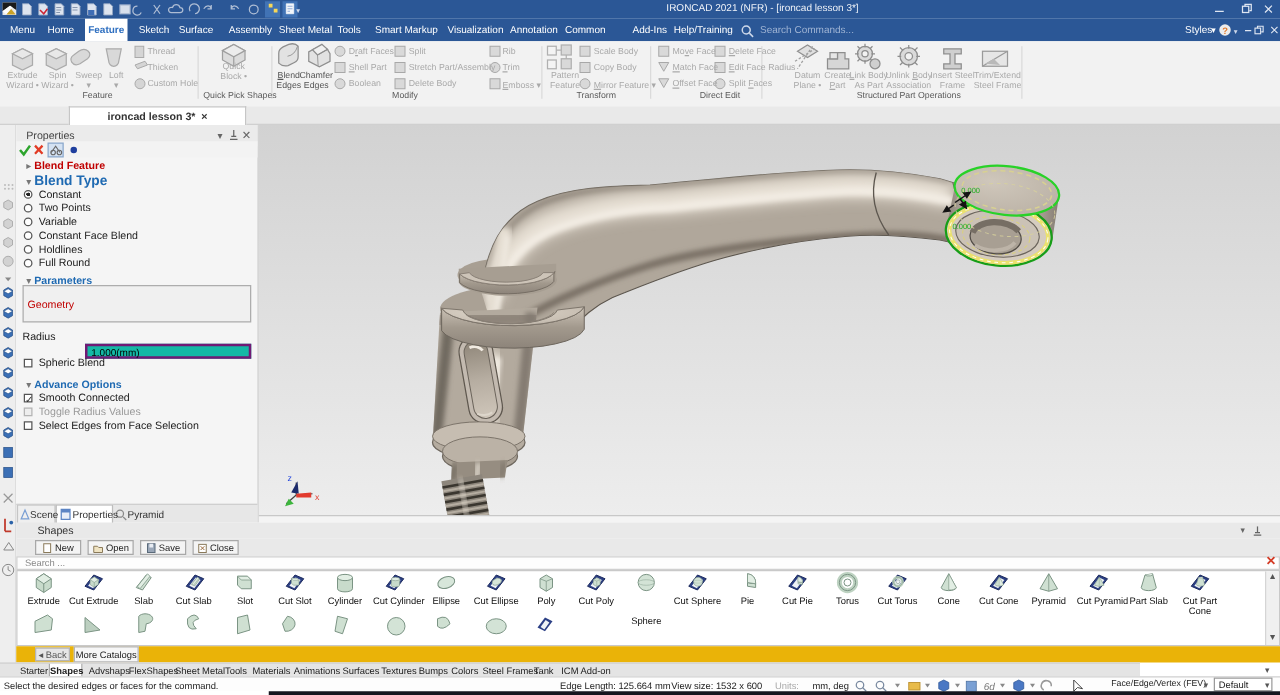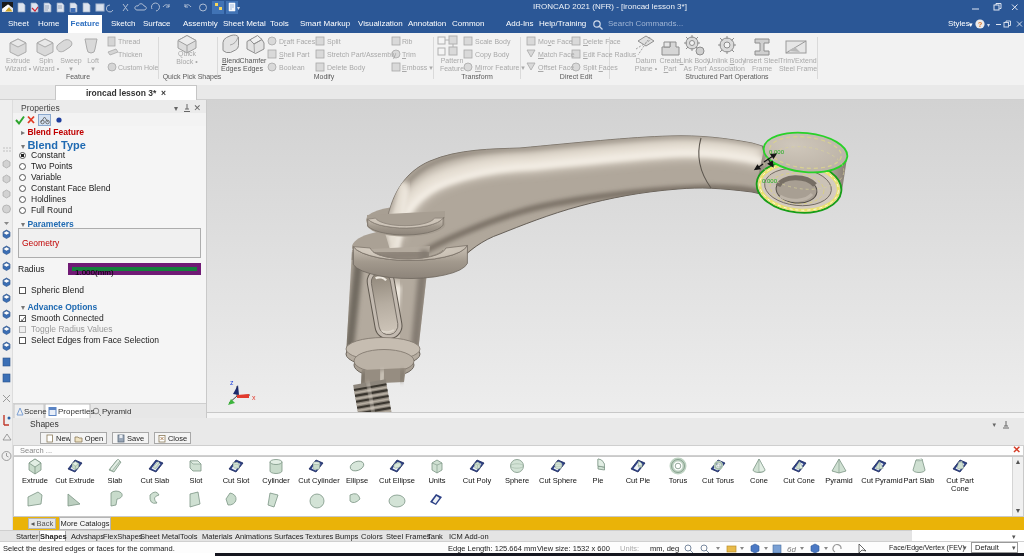--- a/index.html
+++ b/index.html
@@ -89,21 +89,21 @@
 </svg>
 <div class="abs" style="left:480px;top:2px;width:260px;text-align:center;color:#eef2f8;font-size:8px">IRONCAD 2021 (NFR) - [ironcad lesson 3*]</div>
 <svg class="abs" style="left:968px;top:2px" width="56" height="11" fill="none" stroke="#dfe6f2" stroke-width="1">
 <path d="M4 7 h7"></path>
 <rect x="26" y="3" width="5" height="5"></rect>
         <path d="M28 3 v-1.5 h5 v5 h-1.5"></path>
 <path d="M44 2.5 l5.5 5.5 M49.5 2.5 l-5.5 5.5"></path>
 </svg>
 </div>
 <div class="abs" id="tabrow">
-<div class="mtab" style="left:8px">Sheet</div>
+<div class="mtab" style="left:8px">Menu</div>
 <div class="mtab" style="left:38px">Home</div>
 <div class="mtab act" style="left:68px;width:34px;padding:0;text-align:center">Feature</div>
 <div class="mtab" style="left:111px">Sketch</div>
 <div class="mtab" style="left:143px">Surface</div>
 <div class="mtab" style="left:183px">Assembly</div>
 <div class="mtab" style="left:223px">Sheet Metal</div>
 <div class="mtab" style="left:270px">Tools</div>
 <div class="mtab" style="left:300px">Smart Markup</div>
 <div class="mtab" style="left:358px">Visualization</div>
 <div class="mtab" style="left:408px">Annotation</div>
@@ -344,21 +344,21 @@
 <div class="prow" style="top:61px;left:5px"><span class="radio"></span>Two Points</div>
 <div class="prow" style="top:72px;left:5px"><span class="radio"></span>Variable</div>
 <div class="prow" style="top:83px;left:5px"><span class="radio"></span>Constant Face Blend</div>
 <div class="prow" style="top:94px;left:5px"><span class="radio"></span>Holdlines</div>
 <div class="prow" style="top:105px;left:5px"><span class="radio"></span>Full Round</div>
 <div class="prow" style="top:119px;left:8px"><span style="color:#777;font-size:8px">▾</span>&nbsp;<span class="blue" style="font-size:8.5px">Parameters</span></div>
 <div class="abs" style="left:5px;top:128px;width:183px;height:30px;border:1px solid #adadad;background:#f0f0f0">
 <div class="abs" style="left:3px;top:9px;font-size:8.5px;color:#c00000">Geometry</div>
 </div>
 <div class="prow" style="top:164px;left:5px">Radius</div>
-<div class="abs" style="left:55px;top:163px;width:133px;height:12px;background:#15803d;border:4px solid #701a75;font-size:8px;line-height:11px;padding-left:3px">1.000(mm)</div>
+<div class="abs" style="left:55px;top:175px;width:133px;height:12px;background:#14b8a6;border:2px solid #701a75;font-size:8px;line-height:11px;padding-left:3px">1.000(mm)</div>
 <div class="prow" style="top:185px;left:5px"><span class="chk"></span>Spheric Blend</div>
 <div class="prow" style="top:202px;left:8px"><span style="color:#777;font-size:8px">▾</span>&nbsp;<span class="blue" style="font-size:8.5px">Advance Options</span></div>
 <div class="prow" style="top:213px;left:5px"><span class="chk" style="color:#333;font-size:8px;line-height:7px;text-align:center">✓</span>Smooth Connected</div>
 <div class="prow" style="top:224px;left:5px;color:#9a9a9a"><span class="chk" style="border-color:#b5b5b5;background:#eee"></span>Toggle Radius Values</div>
 <div class="prow" style="top:235px;left:5px"><span class="chk"></span>Select Edges from Face Selection</div>
 <div id="ptabs">
 <svg class="abs" style="left:0;top:0" width="194" height="15">
 <rect x="1" y="0" width="30" height="15" fill="#efefef" stroke="#c5c5c5"></rect>
           <rect x="32" y="0" width="45" height="15" fill="#fff" stroke="#bdbdbd"></rect>
 <path d="M4 11 l3 -7 l3 7 z" fill="none" stroke="#7a9fd4"></path>
@@ -518,21 +518,21 @@
 </svg>
 </div>
 <div class="abs" id="vpb"></div>
 <div class="abs" id="shead">Shapes
 <span style="position:absolute;right:28px;top:0;color:#666;font-size:7px">▾</span>
 <svg style="position:absolute;right:14px;top:3px" width="8" height="8">
         <path d="M4 0 v5 M2 5 h4 M1 7 h6" stroke="#666" stroke-width="1" fill="none"></path>
       </svg>
 </div>
 <div class="abs" id="sbtns">
-<div class="sbtn" style="left:27px"><svg width="8" height="9" style="vertical-align:-2px">
+<div class="sbtn" style="left:15px"><svg width="8" height="9" style="vertical-align:-2px">
           <rect x="1" y="1" width="5.5" height="7" fill="#fff" stroke="#8a7a5a" stroke-width="0.8"></rect>
         </svg> New</div>
 <div class="sbtn" style="left:57px"><svg width="9" height="9" style="vertical-align:-2px">
           <path d="M1 3 h3 l1 1 h3 v4 h-7 z" fill="#efe3c2" stroke="#8a7a5a" stroke-width="0.8"></path>
         </svg> Open</div>
 <div class="sbtn" style="left:99px"><svg width="8" height="9" style="vertical-align:-2px">
           <rect x="1" y="1" width="6" height="7" fill="#9aa7b8" stroke="#5a6a7a" stroke-width="0.8"></rect>
           <rect x="2.5" y="1" width="3" height="3" fill="#e8ecf2"></rect>
         </svg> Save</div>
 <div class="sbtn" style="left:141px"><svg width="8" height="9" style="vertical-align:-2px">
@@ -694,23 +694,23 @@
 <div class="sitem" style="left:1px;top:20px">Extrude</div>
 <div class="sitem" style="left:41px;top:20px">Cut Extrude</div>
 <div class="sitem" style="left:81px;top:20px">Slab</div>
 <div class="sitem" style="left:121px;top:20px">Cut Slab</div>
 <div class="sitem" style="left:162px;top:20px">Slot</div>
 <div class="sitem" style="left:202px;top:20px">Cut Slot</div>
 <div class="sitem" style="left:242px;top:20px">Cylinder</div>
 <div class="sitem" style="left:282px;top:20px;width:46px">Cut Cylinder</div>
 <div class="sitem" style="left:323px;top:20px">Ellipse</div>
 <div class="sitem" style="left:363px;top:20px">Cut Ellipse</div>
-<div class="sitem" style="left:403px;top:20px">Units</div>
+<div class="sitem" style="left:403px;top:20px">Poly</div>
 <div class="sitem" style="left:443px;top:20px">Cut Poly</div>
-<div class="sitem" style="left:483px;top:20px">Sphere</div>
+<div class="sitem" style="left:483px;top:36px">Sphere</div>
 <div class="sitem" style="left:524px;top:20px">Cut Sphere</div>
 <div class="sitem" style="left:564px;top:20px">Pie</div>
 <div class="sitem" style="left:604px;top:20px">Cut Pie</div>
 <div class="sitem" style="left:644px;top:20px">Torus</div>
 <div class="sitem" style="left:684px;top:20px">Cut Torus</div>
 <div class="sitem" style="left:725px;top:20px">Cone</div>
 <div class="sitem" style="left:765px;top:20px">Cut Cone</div>
 <div class="sitem" style="left:805px;top:20px">Pyramid</div>
 <div class="sitem" style="left:845px;top:20px;width:46px">Cut Pyramid</div>
 <div class="sitem" style="left:885px;top:20px">Part Slab</div>

